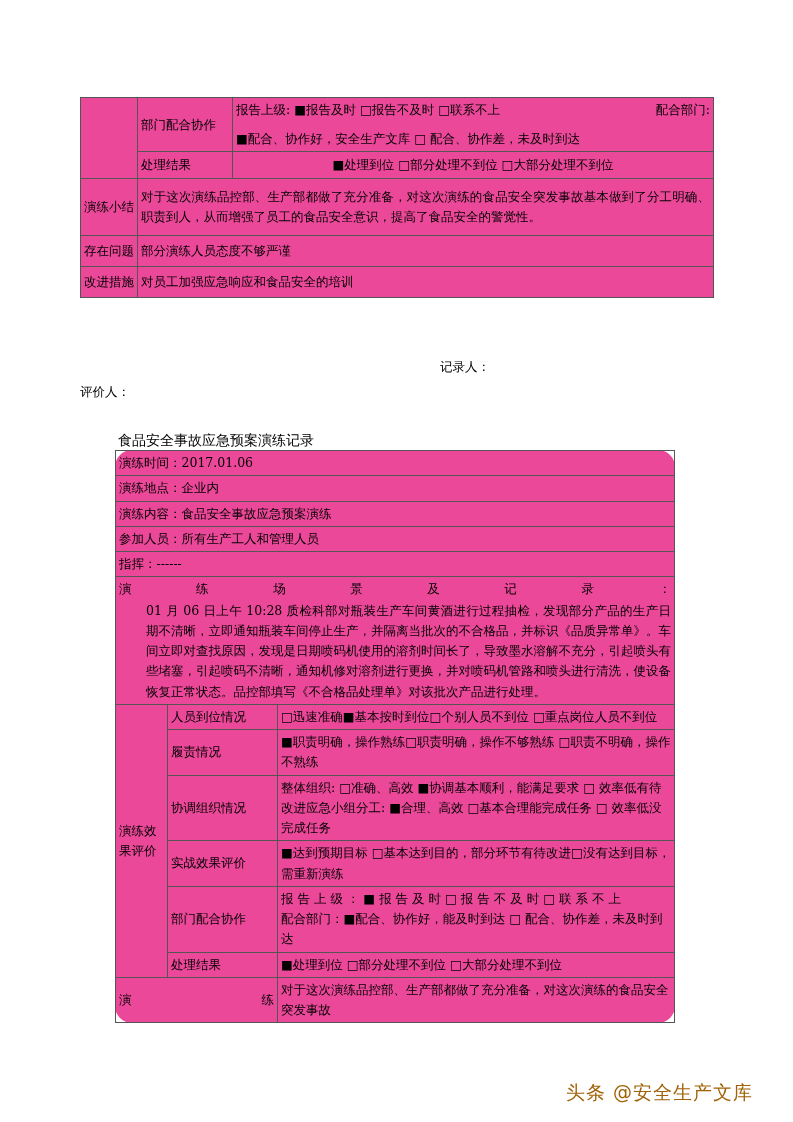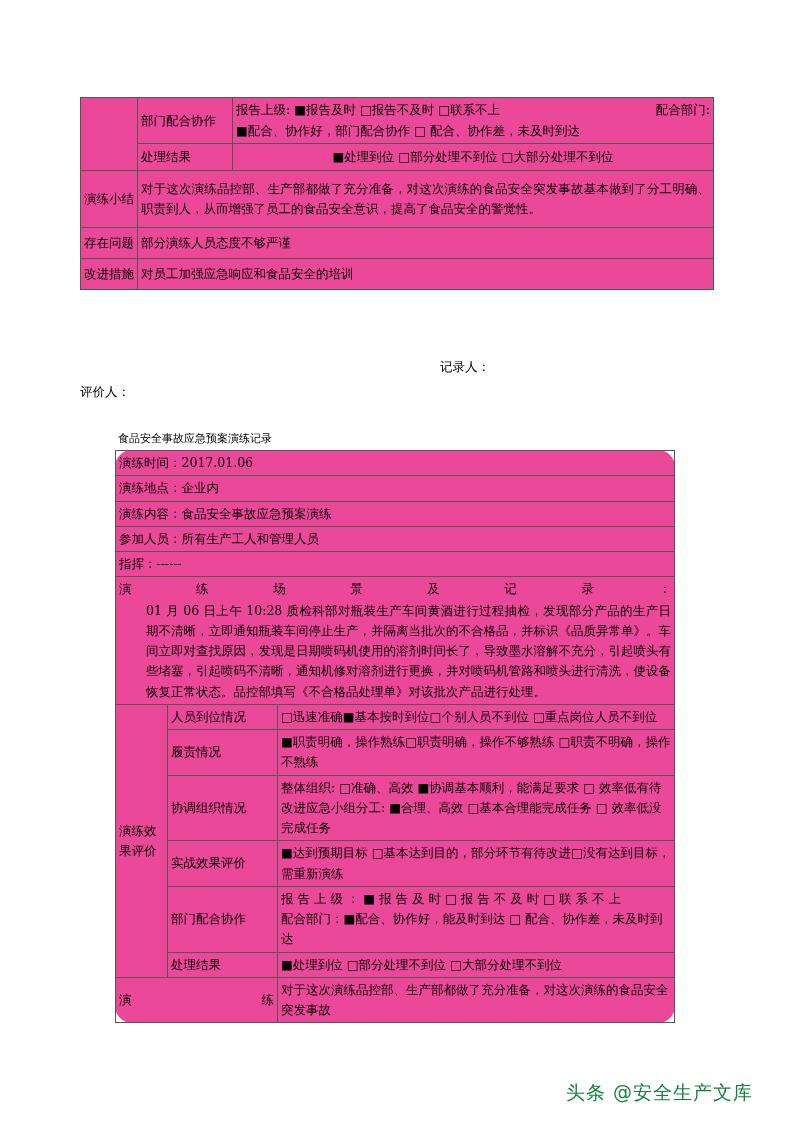--- a/index.html
+++ b/index.html
@@ -55,21 +55,21 @@
     font-size: 12.5px;
     display: flex;
   }
   #signature-line .sig-eval { width: 360px; margin-top: 25px; }
 
   
   #record-title {
     position: absolute;
     left: 118px;
     top: 431px;
-    font-size: 11px;
+    font-size: 14px;
     line-height: 1.4;
   }
   #table-two {
     left: 115px;
     top: 450px;
     width: 560px;
     border-radius: 17px;
   }
   #table-two td {
     font-size: 12.5px;
@@ -96,45 +96,45 @@
     display: flex;
     justify-content: space-between;
   }
 
   
   #watermark {
     position: absolute;
     left: 566px;
     top: 1080px;
     font-size: 19px;
-    color: #15803d;
+    color: #a16207;
     font-family: "DejaVu Sans", "Liberation Sans", sans-serif;
     letter-spacing: 1px;
     white-space: nowrap;
   }
 </style>
 </head>
 <body>
 
 <table id="table-one" class="doc-table">
   <colgroup>
     <col class="t1-blank">
       <col class="t1-label">
       <col class="t1-content">
   </colgroup>
   <tbody>
     <tr>
       <td rowspan="2" class="t1-blank"></td>
       <td class="cell-label">部门配合协作</td>
       <td class="cell-body">
-        <div class="scene-head" style="margin-bottom:2px;align-items:flex-end;">
+        <div class="scene-head" style="margin-bottom:10px;align-items:flex-end;">
           <span>报告上级: ■报告及时 □报告不及时  □联系不上</span>
           <span>配合部门:</span>
         </div>
-        <div>■配合、协作好，部门配合协作  □ 配合、协作差，未及时到达</div>
+        <div>■配合、协作好，安全生产文库  □ 配合、协作差，未及时到达</div>
       </td>
     </tr>
     <tr>
       <td class="cell-label">处理结果</td>
       <td class="cell-body" style="text-align:center;">■处理到位   □部分处理不到位  □大部分处理不到位</td>
     </tr>
     <tr>
       <td class="cell-label">演练小结</td>
       <td colspan="2" class="cell-body justify-cell" style="height:52px;">对于这次演练品控部、生产部都做了充分准备，对这次演练的食品安全突发事故基本做到了分工明确、职责到人，从而增强了员工的食品安全意识，提高了食品安全的警觉性。</td>
     </tr>

